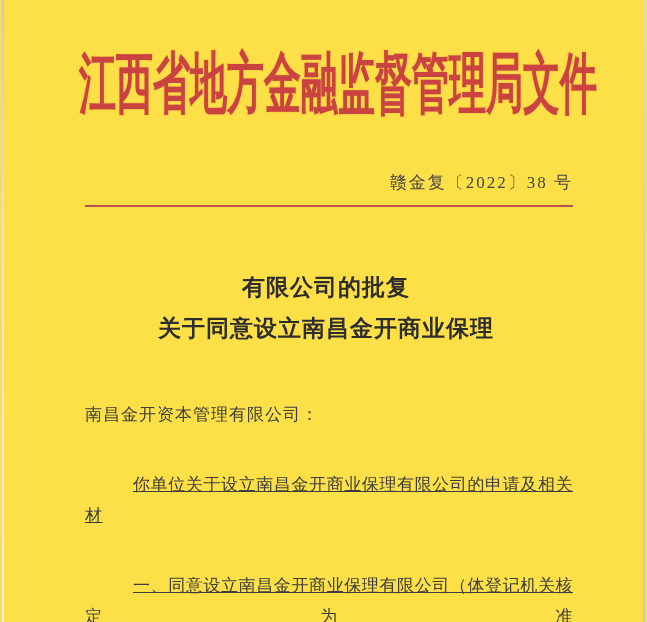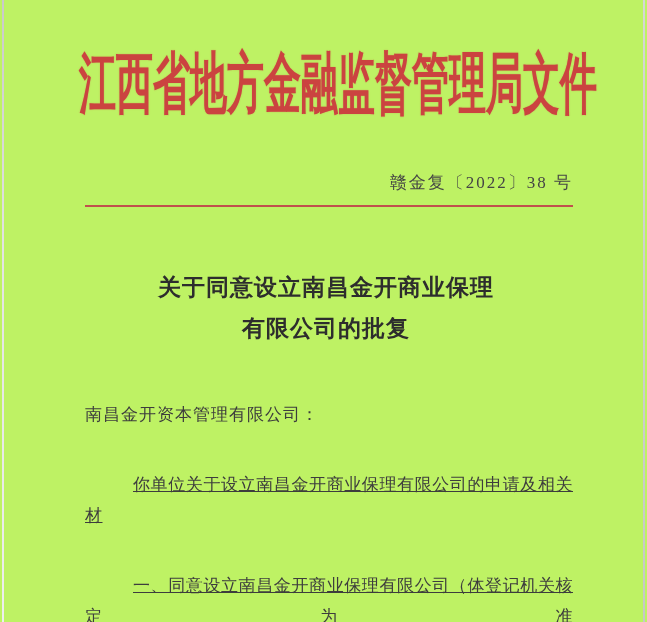--- a/index.html
+++ b/index.html
@@ -4,21 +4,21 @@
 <style>
   html, body {
     margin: 0;
     padding: 0;
     background: #ffffff;
   }
   .page {
     position: relative;
     width: 647px;
     height: 622px;
-    background: #bef264;
+    background: #fde047;
     overflow: hidden;
     font-family: "Liberation Serif", "DejaVu Serif", serif;
   }
   
   .edge-left {
     position: absolute;
     left: 2px; top: 0;
     width: 2px; height: 622px;
     background: linear-gradient(#c9c9c9, #e3e3e3 40%, #eeeeee);
   }
@@ -102,22 +102,22 @@
   <div class="edge-left"></div>
   <div class="edge-right"></div>
 
   <div class="red-header">江西省地方金融监督管理局文件</div>
 
   <div class="doc-number">赣金复〔2022〕38 号</div>
 
   <div class="red-rule"></div>
 
   <div class="doc-title">
+    <div>有限公司的批复</div>
     <div>关于同意设立南昌金开商业保理</div>
-    <div>有限公司的批复</div>
   </div>
 
   <div class="body-text">
     <div class="line">南昌金开资本管理有限公司：</div>
 
     <div class="para-1">
       <div class="line stretch indent">你单位关于设立南昌金开商业保理有限公司的申请及相关材</div>
     </div>
 
     <div class="para-2">

